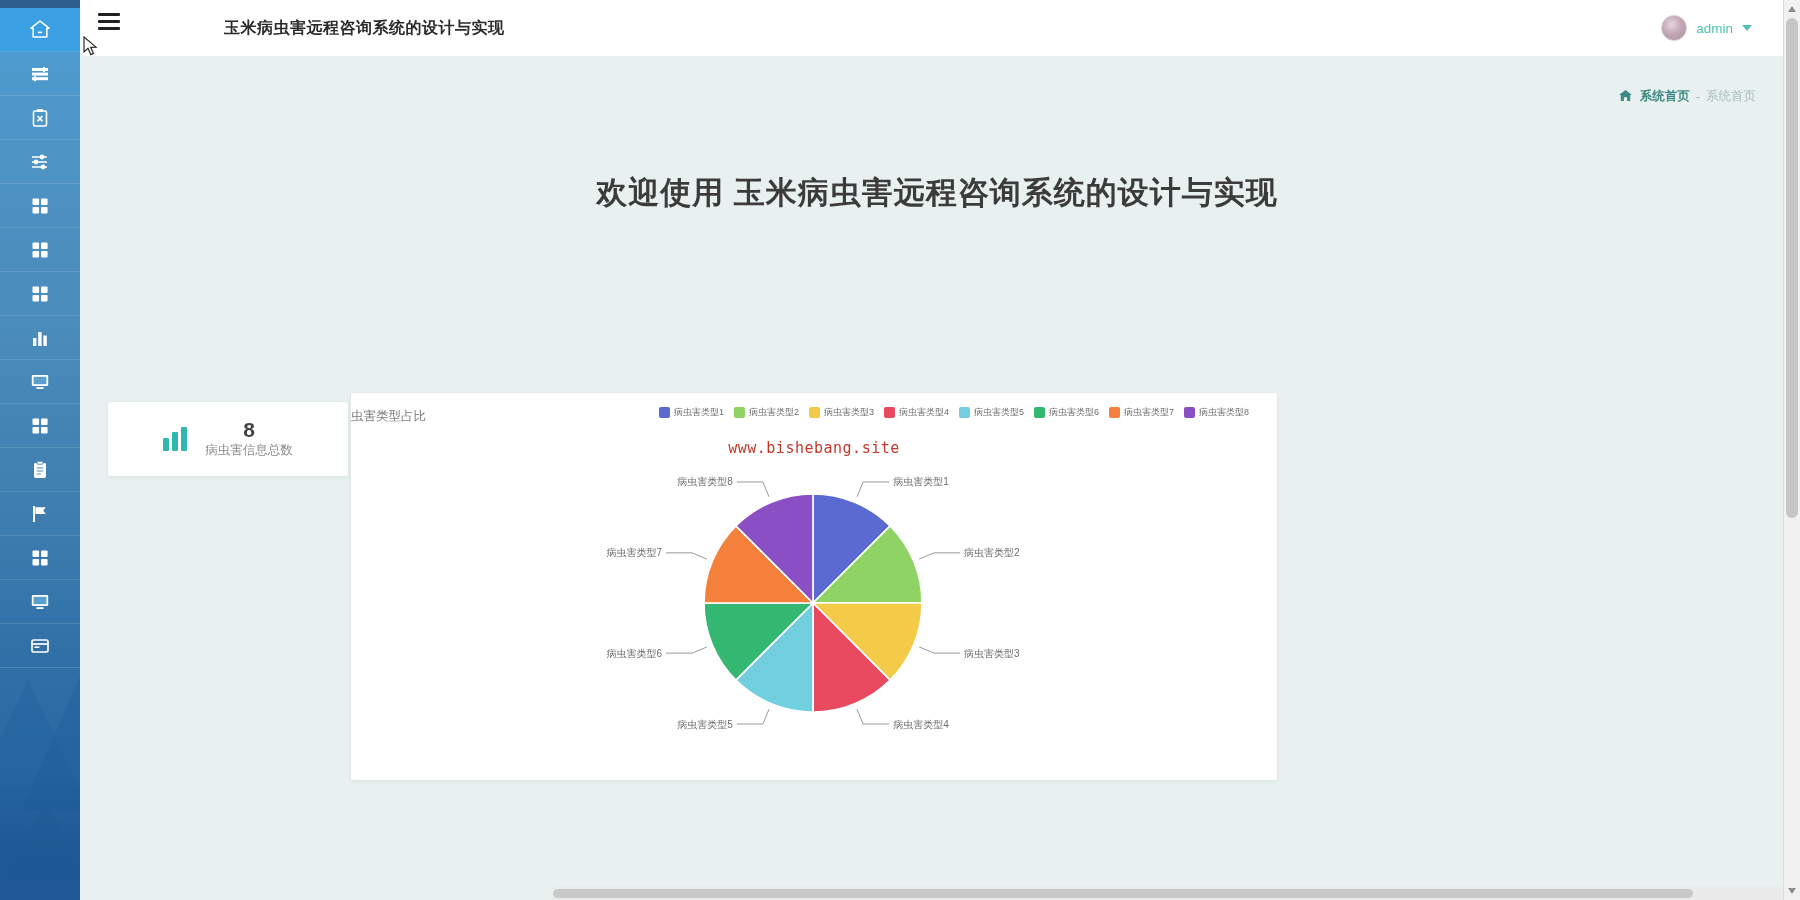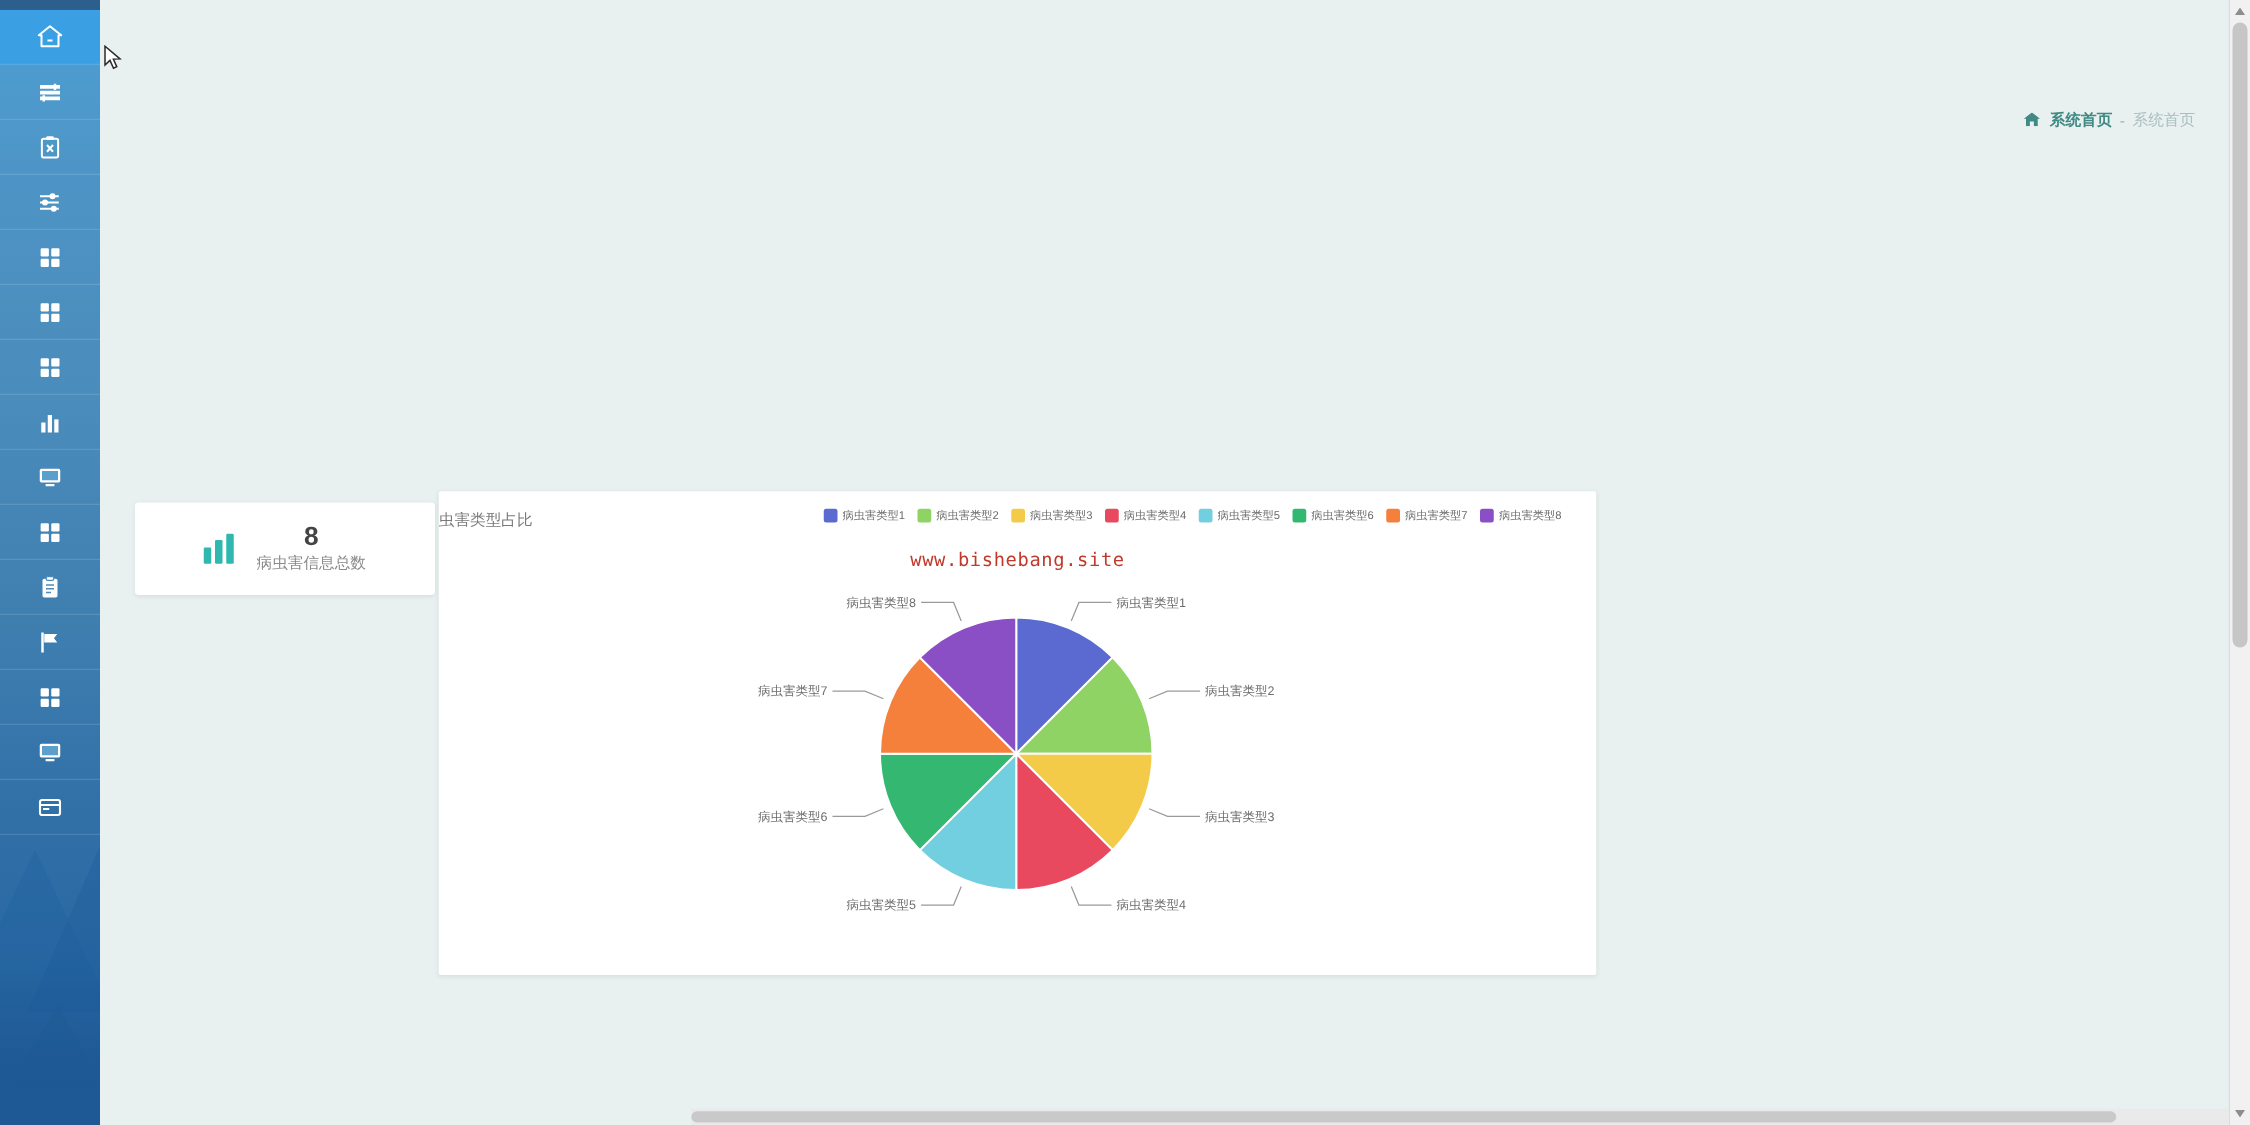--- a/index.html
+++ b/index.html
@@ -339,34 +339,48 @@
             <svg width="22" height="22" viewBox="0 0 22 22">
               <rect x="3" y="5" width="16" height="12" rx="1.6" fill="none" stroke="#fff" stroke-width="1.7"></rect>
               <path d="M3 9h16" stroke="#fff" stroke-width="1.7"></path>
               <rect x="5.4" y="11.4" width="5" height="1.6" fill="#fff"></rect>
             </svg>
           </span>
         </div>
       </div>
   </div>
 
+  <div id="header">
+    <div id="hamburger">
+      <i></i>
+      <i></i>
+      <i></i>
+    </div>
+    <div id="brand-title">玉米病虫害远程咨询系统的设计与实现</div>
+    <div id="user-area">
+      <div id="avatar"></div>
+      <span id="user-name">admin</span>
+      <span id="user-caret"></span>
+    </div>
+  </div>
 
   <div id="main">
 
     <div id="breadcrumb">
       <span class="home-ico">
         <svg width="13" height="11" viewBox="0 0 13 11">
             <path d="M6.5 0 0 5h1.8v6h3.1V7.2h3.2V11h3.1V5H13z" fill="#3f8a84"></path>
           </svg>
       </span>
       <span id="bc-current">系统首页</span>
       <span id="bc-sep">-</span>
       <span id="bc-last">系统首页</span>
     </div>
 
+    <div id="welcome">欢迎使用 玉米病虫害远程咨询系统的设计与实现</div>
 
     <div id="stat-card">
       <div id="stat-icon">
         <i class="b1"></i>
         <i class="b2"></i>
         <i class="b3"></i>
       </div>
       <div id="stat-text">
         <div id="stat-value">8</div>
         <div id="stat-label">病虫害信息总数</div>

